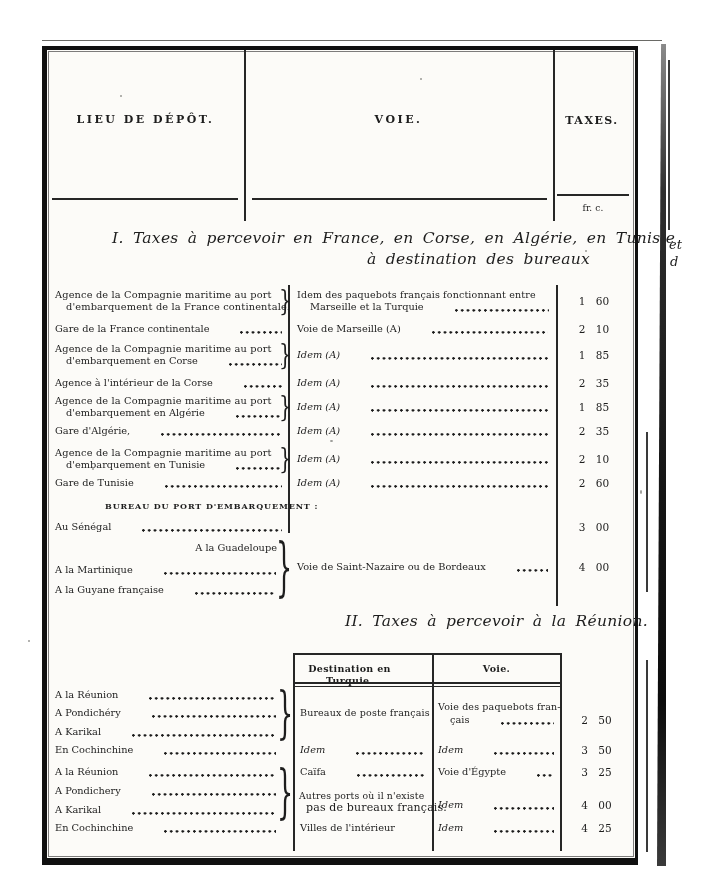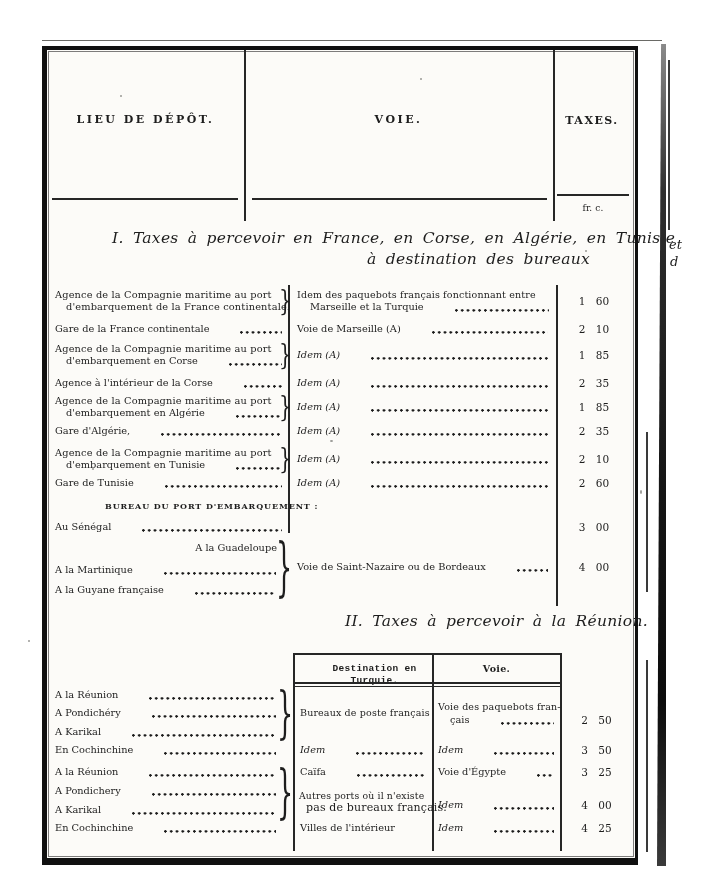--- a/index.html
+++ b/index.html
@@ -166,21 +166,21 @@
       <span class="dots"></span>
     </div>
   <div class="tx" style="left:556px;top:561px;">4 00</div>
 
   <div class="t title" style="left:300px;top:612px;width:348px;text-align:right;">II. Taxes à percevoir à la Réunion.</div>
 
   <div class="hl" style="left:293px;top:653px;width:268px;"></div>
   <div class="vl" style="left:293px;top:653px;height:198px;"></div>
   <div class="vl" style="left:432px;top:653px;height:198px;"></div>
   <div class="vl" style="left:560px;top:653px;height:198px;"></div>
-  <div class="subhdr" style="left:309px;top:663px;width:131px;font-family:Liberation Mono, monospace;">Destination en Turquie.</div>
+  <div class="subhdr" style="left:284px;top:663px;width:131px;">Destination en Turquie.</div>
   <div class="subhdr" style="left:436px;top:663px;width:121px;">Voie.</div>
   <div class="hl" style="left:293px;top:682px;width:268px;height:2px;"></div>
   <div class="hl" style="left:293px;top:686px;width:268px;height:1px;"></div>
 
   <div class="lr" style="left:55px;top:689px;width:222px;">
       <span>A la Réunion</span>
       <span class="dots"></span>
     </div>
   <div class="lr" style="left:55px;top:707px;width:222px;">
       <span>A Pondichéry</span>

